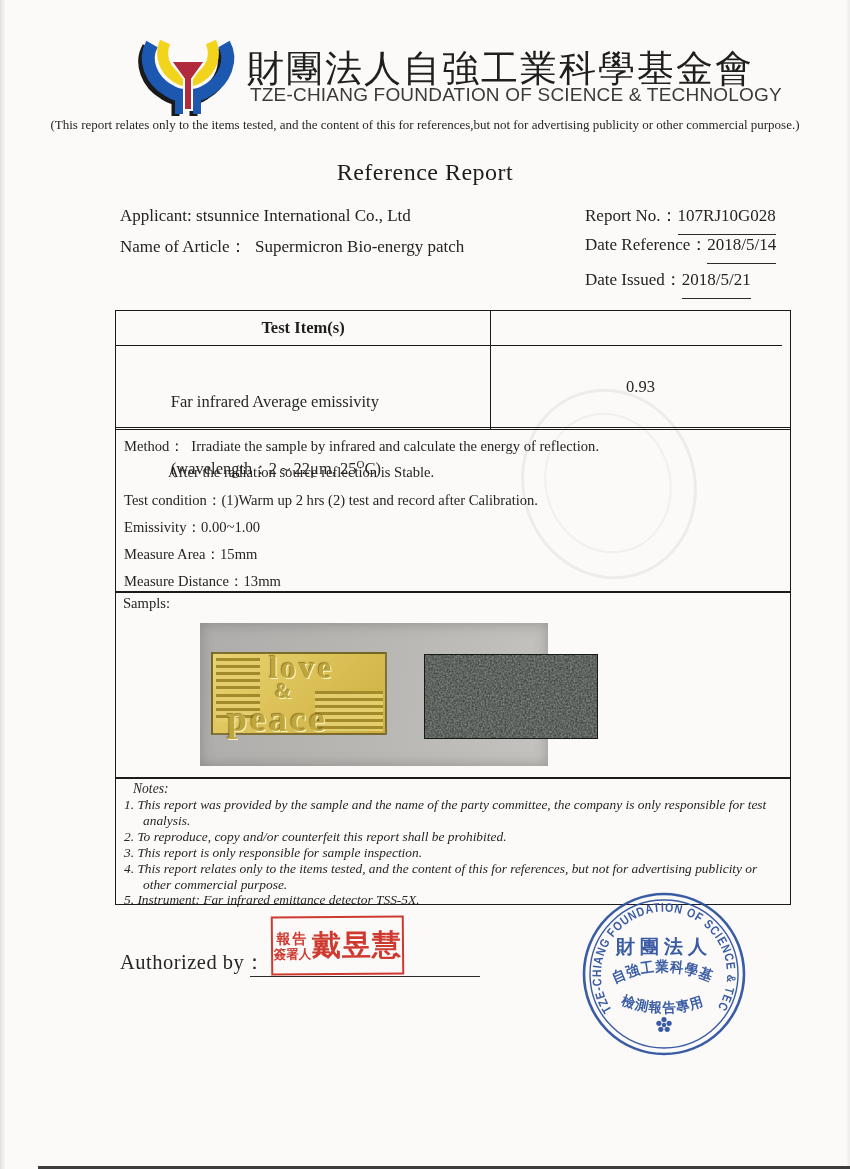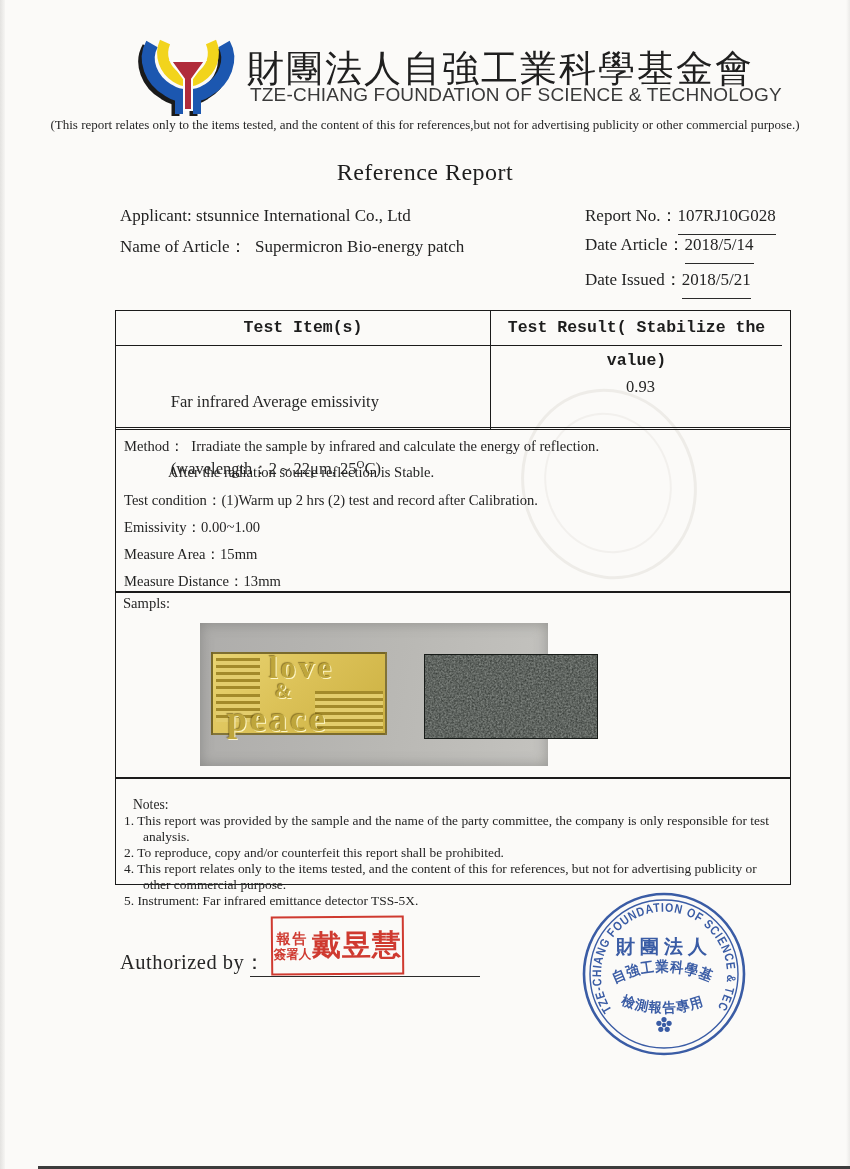--- a/index.html
+++ b/index.html
@@ -28,21 +28,21 @@
   .info-line{font-size:17px;white-space:pre-wrap;color:#232323;}
   #applicant{left:120px;top:206px;}
   #article{left:120px;top:235px;}
   #report-no{left:585px;top:204px;}
   #date-received{left:585px;top:233px;}
   #date-issued{left:585px;top:268px;}
   .uval{border-bottom:1.5px solid #2b2b2b;padding-bottom:9px;}
   
   .box{left:115px;width:676px;border:1.7px solid #1b1b1b;box-sizing:border-box;background:transparent;}
   #test-table{top:310px;height:120px;}
-  #table-header-row{position:absolute;left:0;right:8px;top:0;height:34px;border-bottom:1.7px solid #1b1b1b;font-family:Liberation Mono, monospace;}
+  #table-header-row{position:absolute;left:0;right:8px;top:0;height:34px;border-bottom:1.7px solid #1b1b1b;}
   #col-divider{position:absolute;left:374px;top:0;bottom:0;border-left:1.7px solid #1b1b1b;}
   .th{position:absolute;top:0;height:34px;line-height:33px;text-align:center;font-weight:bold;font-size:16.5px;color:#1d1d1d;}
   #th-item{left:0;width:374px;}
   #th-result{left:375px;right:0;}
   #cell-item{position:absolute;left:30px;top:44px;font-size:16.5px;line-height:31px;color:#262626;white-space:pre-wrap;}
   #cell-item sup{font-size:11px;}
   #cell-result{position:absolute;left:375px;right:0;top:34px;bottom:0;display:flex;align-items:center;justify-content:center;font-size:16.5px;}
   #method-box{top:427px;height:166px;}
   .m-line{position:absolute;left:8px;font-size:14.6px;white-space:pre-wrap;color:#242424;}
   #samples-box{top:591px;height:188px;}
@@ -59,21 +59,21 @@
   #stripesB{left:3px;top:40px;width:44px;height:28px;}
   #stripesC{left:102px;top:37px;width:68px;height:40px;}
   .emboss{position:absolute;font-weight:bold;color:#bfa63c;letter-spacing:3px;
     text-shadow:1px 1px 0 rgba(255,249,205,0.95),-1px -1px 1px rgba(88,68,8,0.55);}
   #patch-word1{left:56px;top:-4px;font-size:31px;}
   #patch-word2{left:62px;top:26px;font-size:20px;}
   #patch-word3{left:14px;top:44px;font-size:36px;}
   #black-patch{position:absolute;left:224px;top:31px;width:174px;height:85px;
     border:1px solid #171b18;box-sizing:border-box;background:#2e332f;}
   
-  #notes-box{top:777px;height:108px;padding:19px 10px 0 8px;}
+  #notes-box{top:777px;height:128px;padding:3px 10px 0 8px;font-style:italic;}
   #notes-label{font-size:13.6px;padding-left:9px;}
   .note-item{font-size:13.4px;line-height:15.9px;padding-left:19px;text-indent:-19px;color:#242424;}
   
   #authorized{left:120px;top:948px;font-size:20.5px;letter-spacing:0.5px;}
   #sign-underline{left:250px;top:976px;width:230px;border-top:1.6px solid #2b2b2b;}
   #red-stamp{left:271px;top:916px;width:133px;height:59px;border:2.5px solid #cf3a30;
     box-sizing:border-box;color:#cf3a30;display:flex;align-items:center;transform:rotate(-0.5deg);
     background:rgba(255,255,255,0.0);}
   #red-stamp-left{width:46px;text-align:center;line-height:1.15;padding-top:2px;}
   #red-stamp-l1{font-size:14px;letter-spacing:2px;font-weight:bold;}
@@ -107,27 +107,26 @@
     </svg>
   </div>
   <div class="abs" id="org-zh">財團法人自強工業科學基金會</div>
   <div class="abs" id="org-en">TZE-CHIANG FOUNDATION OF SCIENCE &amp; TECHNOLOGY</div>
   <div class="abs" id="disclaimer">(This report relates only to the items tested, and the content of this for references,but not for advertising publicity or other commercial purpose.)</div>
   <div class="abs info-line" id="applicant">Applicant: stsunnice International Co., Ltd</div>
 
   <div class="abs" id="report-title">Reference Report</div>
   <div class="abs info-line" id="article"><span>Name of Article：  </span><span>Supermicron Bio-energy patch</span></div>
   <div class="abs info-line" id="report-no"><span>Report No.：</span><span class="uval">107RJ10G028</span></div>
-  <div class="abs info-line" id="date-received"><span>Date Article：</span><span class="uval">2018/5/14</span></div>
+  <div class="abs info-line" id="date-received"><span>Date Reference：</span><span class="uval">2018/5/14</span></div>
   <div class="abs info-line" id="date-issued"><span>Date Issued：</span><span class="uval">2018/5/21</span></div>
 
   <div class="abs box" id="test-table">
     <div id="table-header-row">
       <div class="th" id="th-item">Test Item(s)</div>
-      <div class="th" id="th-result">Test Result( Stabilize the value)</div>
     </div>
     <div id="col-divider"></div>
     <div id="cell-item">
       <span>Far infrared Average emissivity</span><br>
       <span><span>(wavelength：2～22μm, 25</span><sup>O</sup><span>C)</span></span>
     </div>
     <div id="cell-result">0.93</div>
   </div>
 
   <div class="abs box" id="method-box">
@@ -162,20 +161,21 @@
         <rect width="172" height="83" fill="#2e332f"></rect>
         <rect width="172" height="83" filter="url(#bn)"></rect>
       </svg>
     </div>
   </div>
 
   <div class="abs box" id="notes-box">
     <div id="notes-label">Notes:</div>
     <div class="note-item"><span>1.</span> <span>This report was provided by the sample and the name of the party committee, the company is only responsible for test analysis.</span></div>
     <div class="note-item"><span>2.</span> <span>To reproduce, copy and/or counterfeit this report shall be prohibited.</span></div>
+    <div class="note-item"><span>3.</span> <span>This report is only responsible for sample inspection.</span></div>
     <div class="note-item"><span>4.</span> <span>This report relates only to the items tested, and the content of this for references, but not for advertising publicity or other commercial purpose.</span></div>
     <div class="note-item"><span>5.</span> <span>Instrument: Far infrared emittance detector TSS-5X.</span></div>
   </div>
 
   <div class="abs" id="authorized">Authorized by：</div>
   <div class="abs" id="sign-underline"></div>
 
   <div class="abs" id="red-stamp">
     <div id="red-stamp-left">
       <div id="red-stamp-l1">報告</div>

